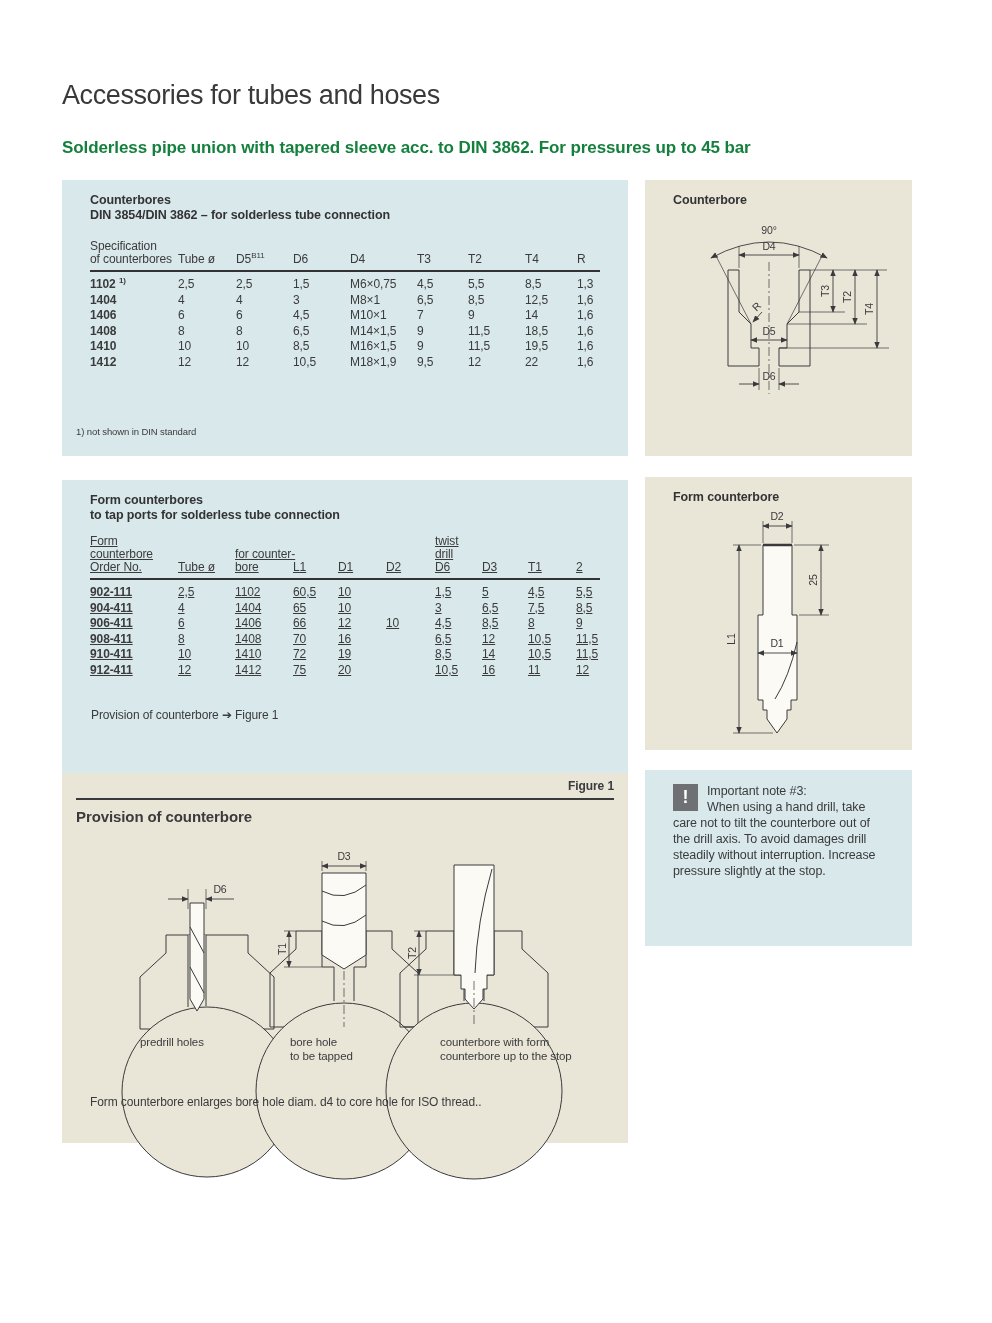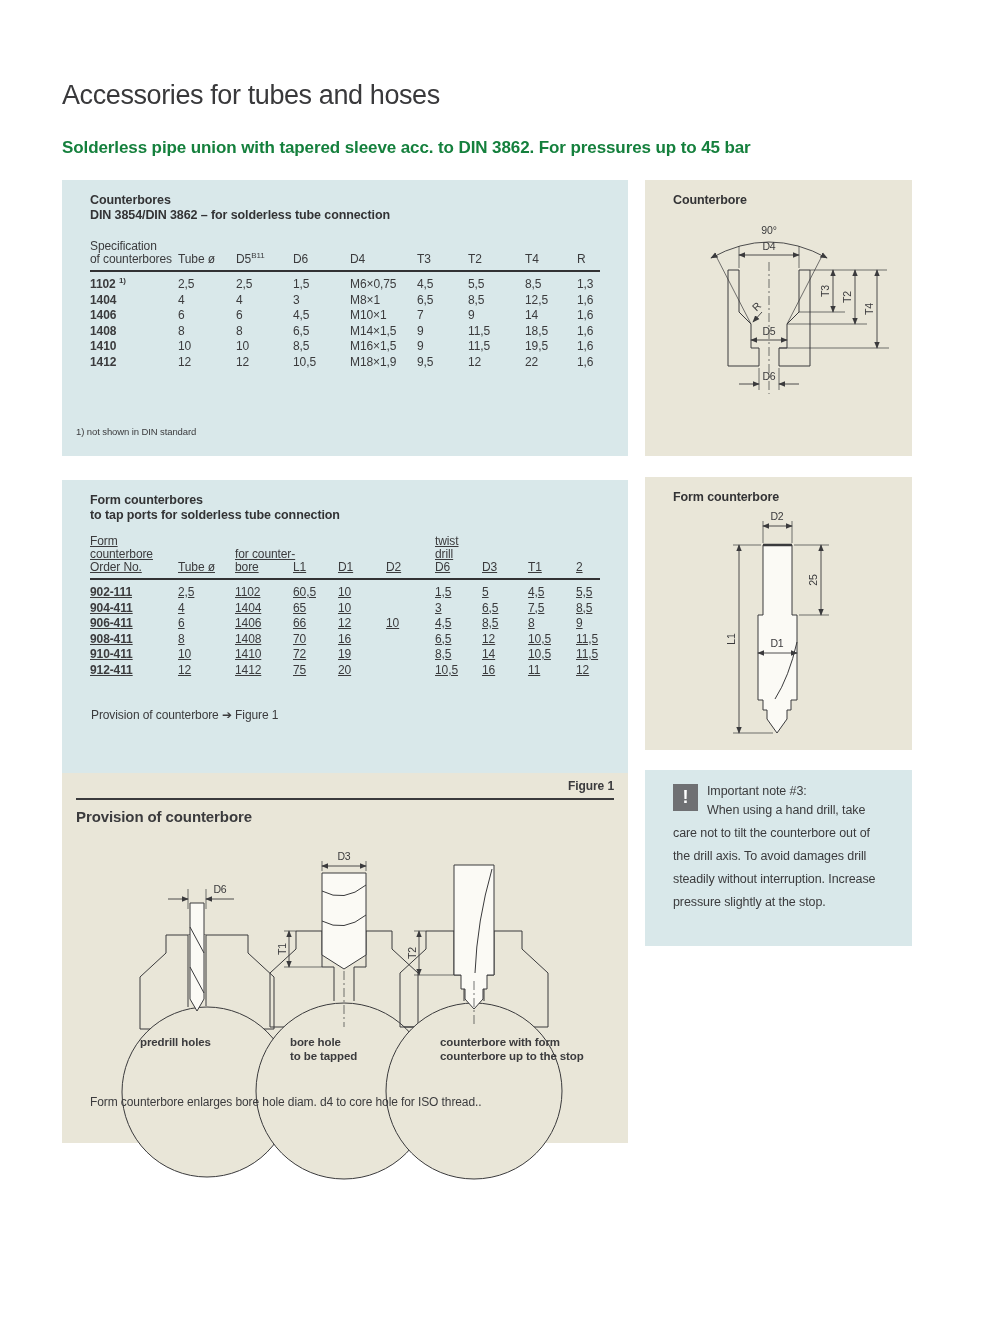--- a/index.html
+++ b/index.html
@@ -33,30 +33,30 @@
   .tcell { line-height:15.5px; white-space:nowrap; }
   .tcell.first { font-weight:700; }
   sup { font-size:8px; line-height:0; vertical-align:super; letter-spacing:0; }
 
   .footnote1 { position:absolute; left:14px; top:246px; font-size:9.5px; color:#3b3b3d; }
   .provision { position:absolute; left:29px; top:228px; font-size:12px; }
 
   .fig-label { position:absolute; right:14px; top:6px; font-size:12px; font-weight:700; }
   .fig-rule { position:absolute; left:14px; right:14px; top:25px; border-top:2px solid #3a3a3c; }
   .fig-title { position:absolute; left:14px; top:35px; font-size:15px; font-weight:700; }
-  .fig-caption { position:absolute; font-size:11.5px; line-height:14px;font-weight:bold; }
+  .fig-caption { position:absolute; font-size:11.5px; line-height:14px; }
   .cap1 { left:78px;  top:262px; }
   .cap2 { left:228px; top:262px; }
   .cap3 { left:378px; top:262px; }
   .fig-footnote { position:absolute; left:28px; top:322px; font-size:12px; }
 
   .note-icon { float:left; width:25px; height:27px; background:#6f7073; color:#fff; font-size:18px; font-weight:700;
                text-align:center; line-height:27px; margin:1px 9px 3px 0; }
   .note-title { font-size:12.5px; font-weight:400; line-height:15px; padding-top:1px; }
-  .note-body { font-size:12.5px; line-height:23px; }
+  .note-body { font-size:12.5px; line-height:16px; }
 
   svg { position:absolute; overflow:visible; }
   svg text { font-size:10.5px; fill:#3a3a3c; font-family:"Liberation Sans", sans-serif; }
   .oln  { fill:none; stroke:#3a3a3c; stroke-width:1; }
   .dim  { fill:none; stroke:#3a3a3c; stroke-width:0.9; }
   .ext  { fill:none; stroke:#3a3a3c; stroke-width:0.7; }
   .cl   { fill:none; stroke:#3a3a3c; stroke-width:0.7; stroke-dasharray:9 3 2 3; }
   .tool { fill:#fbfaf5; stroke:#3a3a3c; stroke-width:1; }
 </style>
 </head>

